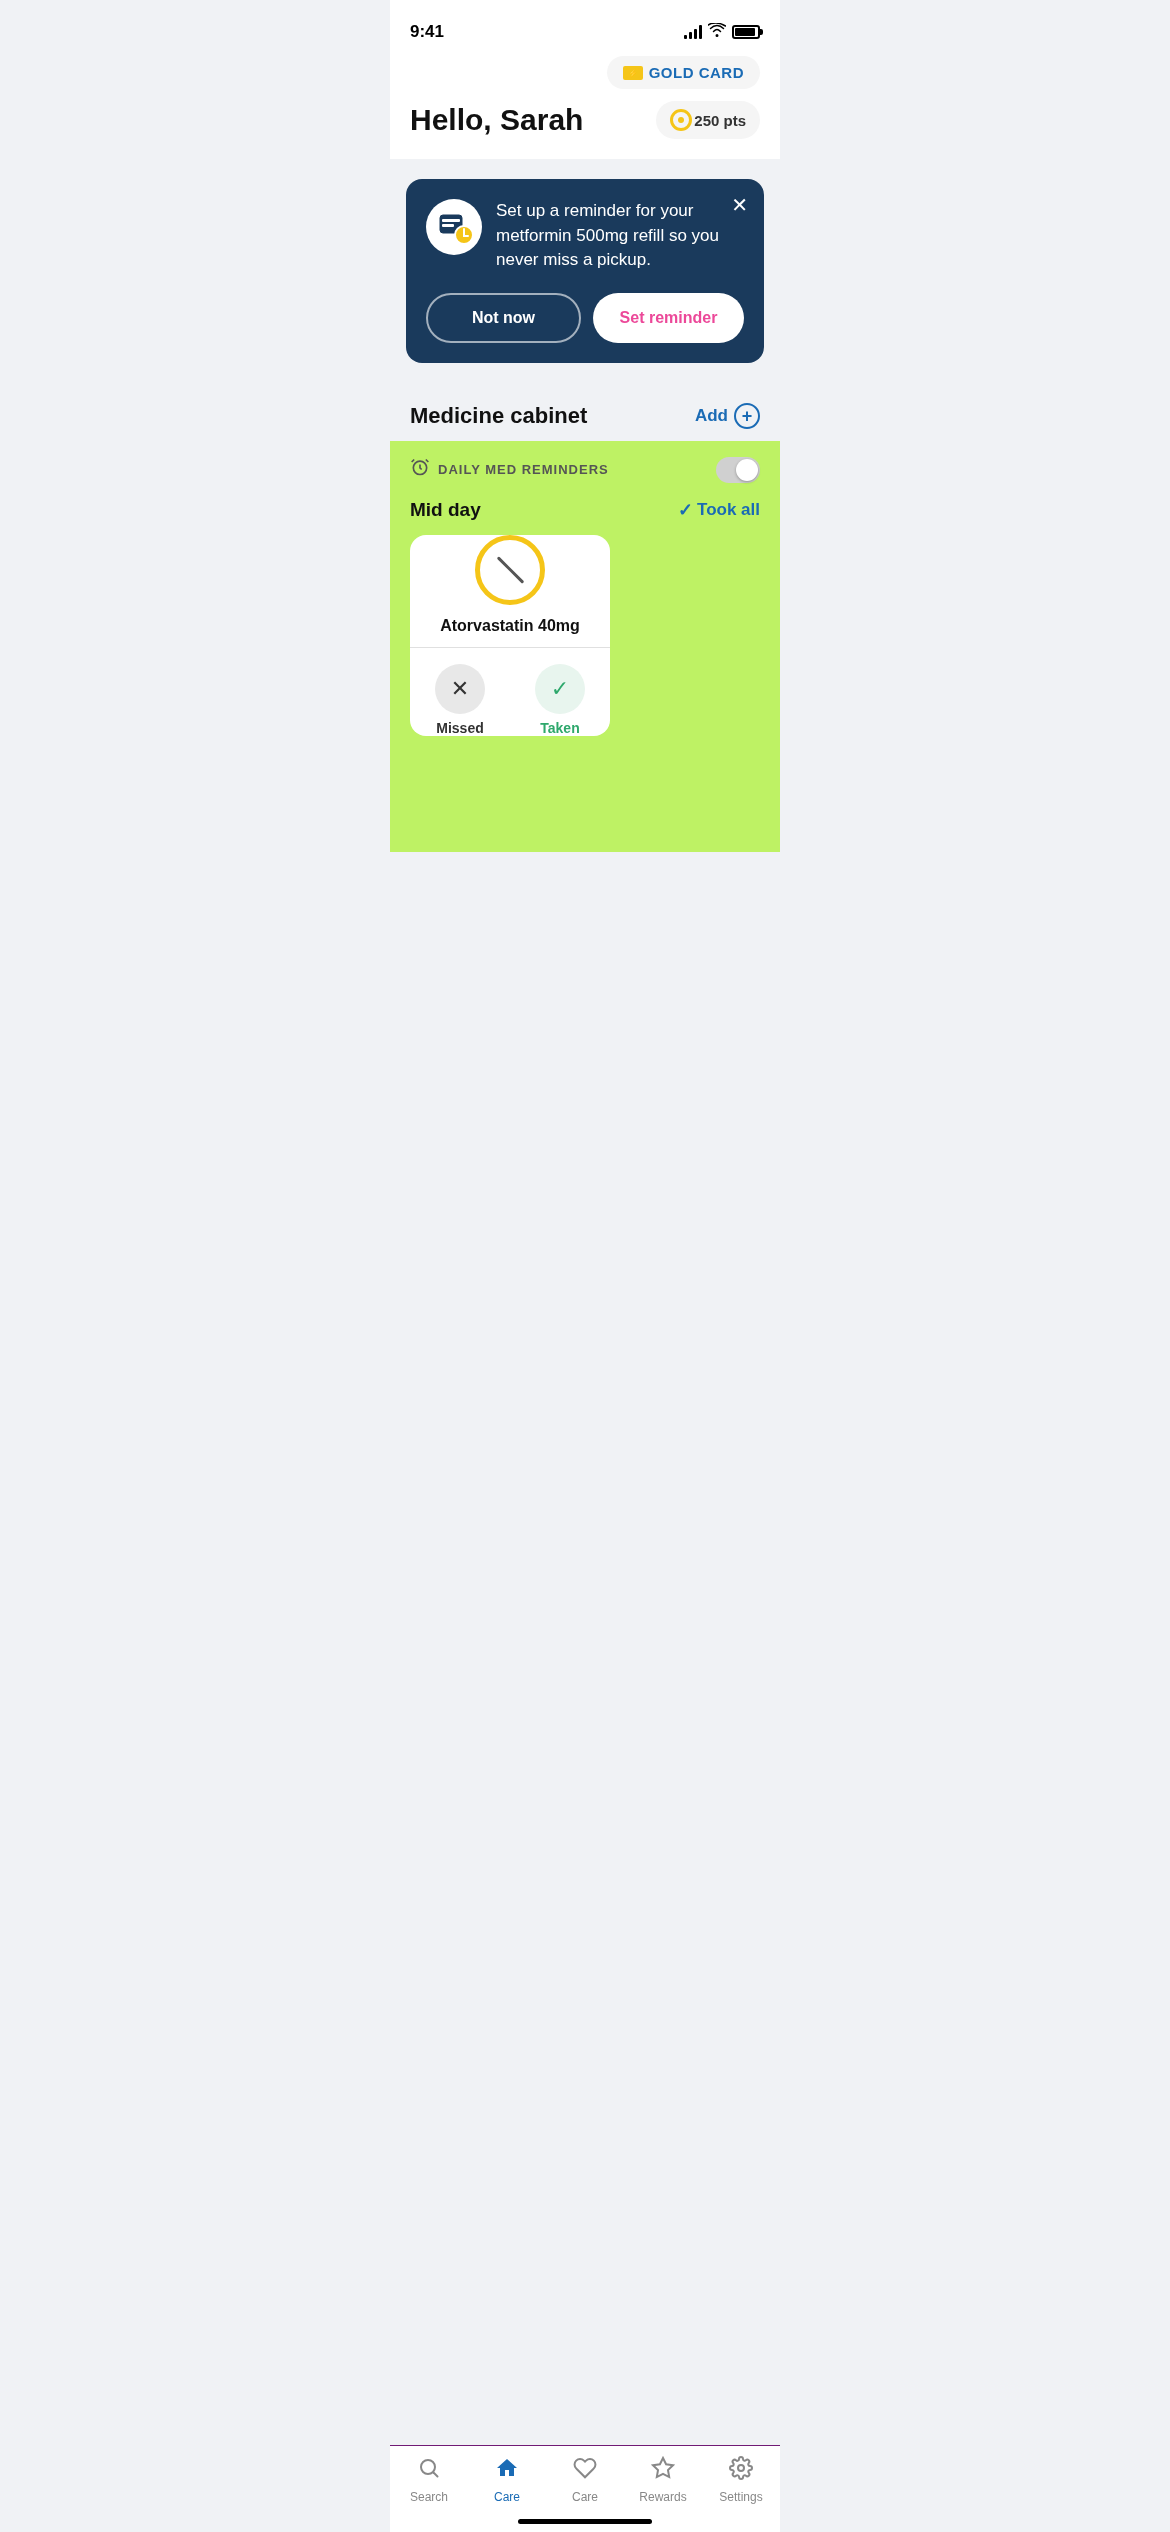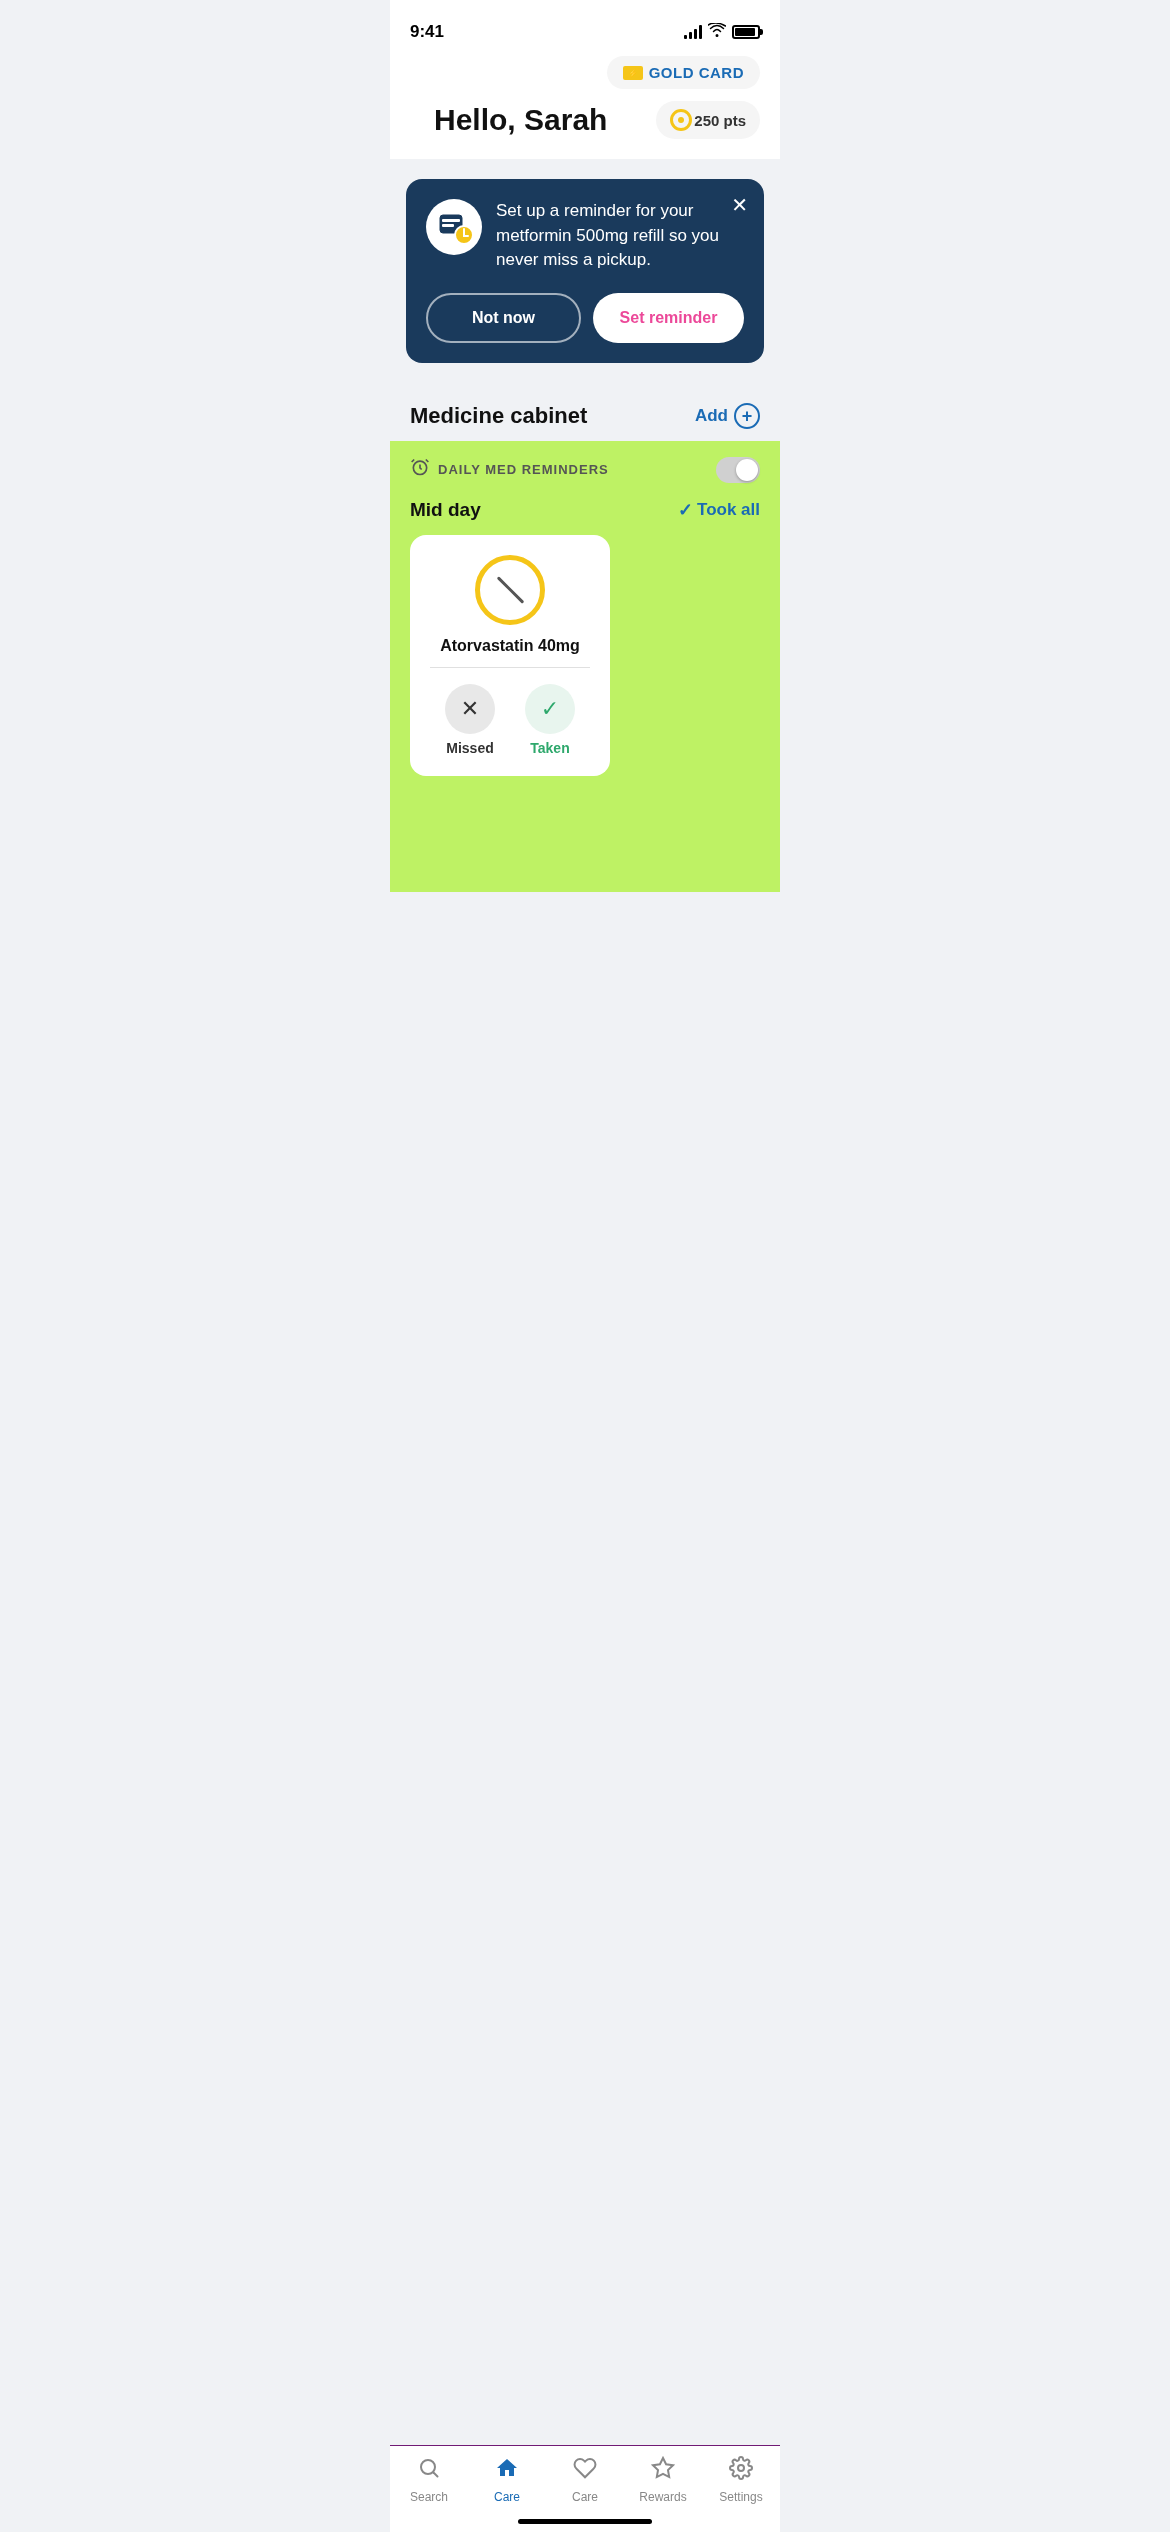--- a/index.html
+++ b/index.html
@@ -124,21 +124,20 @@
       justify-content: space-between;
       align-items: center;
       clear: both;
       margin-top: 8px;
     }
 
     .greeting {
       font-size: 30px;
       font-weight: 700;
       color: #111;
-      margin-left: 24px;
     }
 
     .points-badge {
       display: flex;
       align-items: center;
       gap: 2px;
       background: #f5f5f5;
       border-radius: 20px;
       padding: 8px 14px;
     }
@@ -353,21 +352,20 @@
 
     .check-mark {
       color: #1a6bb5;
       font-size: 18px;
     }
 
     
     .med-card {
       background: white;
       border-radius: 16px;
-      padding: 20px;
       width: 200px;
     }
 
     .med-icon-wrap {
       display: flex;
       justify-content: center;
       margin-bottom: 12px;
     }
 
     .med-circle {

